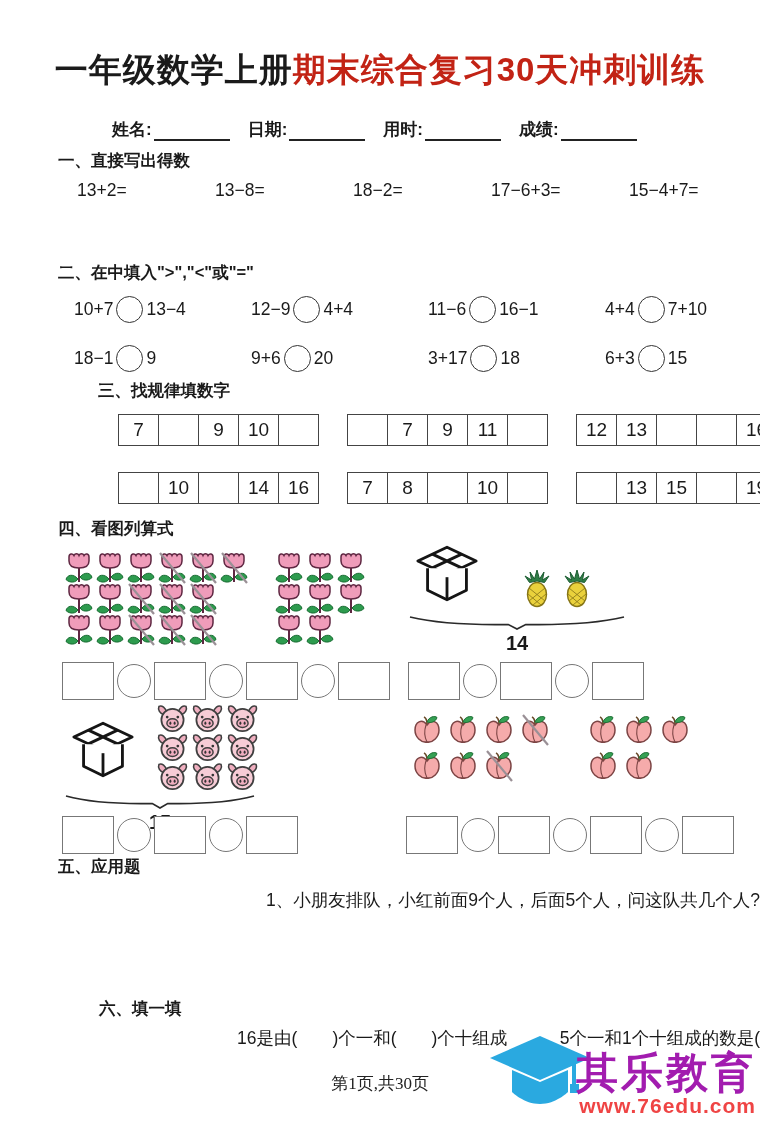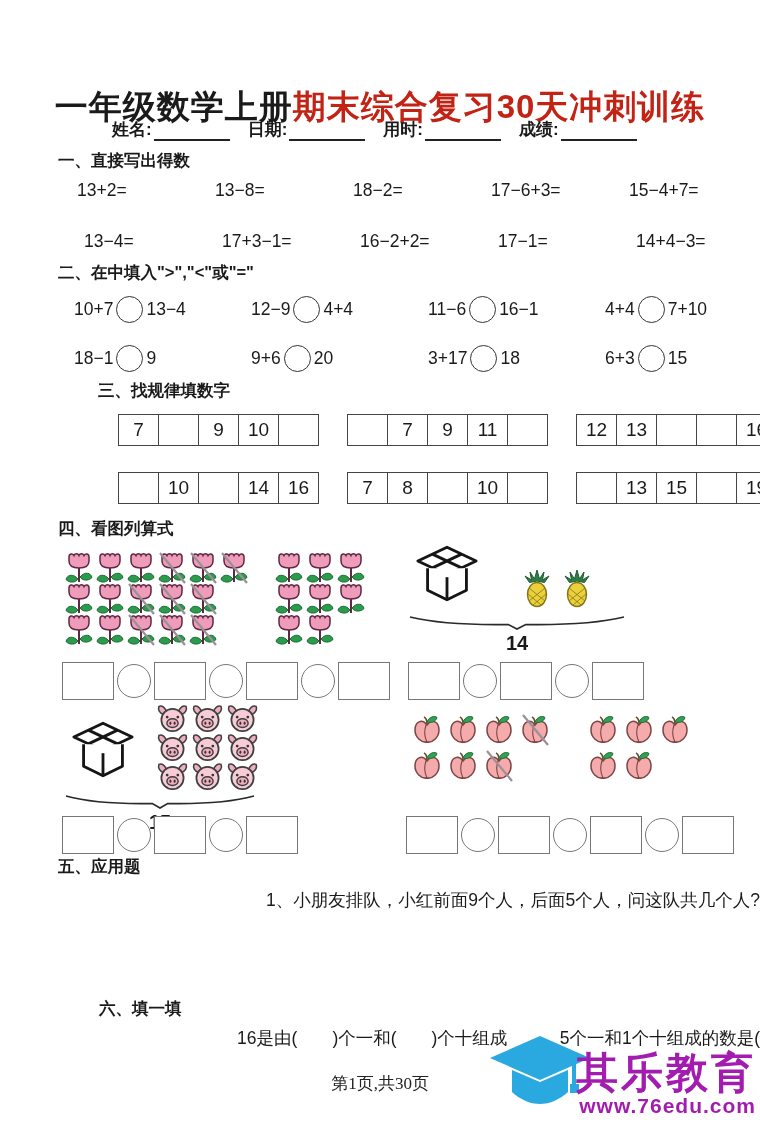--- a/index.html
+++ b/index.html
@@ -1,20 +1,20 @@
 <!DOCTYPE html>
 <html><head>
 <meta charset="utf-8">
 <style>
   html,body{margin:0;padding:0;background:#fff;}
   .page{position:relative;width:760px;height:1122px;background:#ffffff;overflow:hidden;
         font-family:"Liberation Sans","DejaVu Sans",sans-serif;color:#1a1a1a;}
   .sec{position:absolute;left:0;width:760px;}
   .title{position:absolute;top:48px;left:0;width:760px;text-align:center;
-         font-size:33px;font-weight:bold;letter-spacing:1px;white-space:nowrap;margin-top:37px;}
+         font-size:33px;font-weight:bold;letter-spacing:1px;white-space:nowrap;}
   .title .red{color:#c22315;}
   .info{position:absolute;top:118px;left:112px;font-size:17px;font-weight:bold;
         display:flex;align-items:flex-end;}
   .info .fld{margin-right:10px;display:flex;align-items:flex-end;}
   .blank{display:inline-block;width:76px;height:16px;border-bottom:2px solid #222;margin-left:2px;margin-right:8px;}
   .head{font-size:16.5px;font-weight:bold;margin-left:58px;}
   .eq-row{display:flex;margin-left:84px;font-size:17.5px;}
   .eq-row .eq{width:138px;flex:none;}
   .cmp-row{display:flex;margin-left:74px;font-size:17.5px;align-items:center;}
   .cmp-row .cmp{width:177px;flex:none;display:flex;align-items:center;}
@@ -31,21 +31,21 @@
   .ans-rect{display:inline-block;width:50px;height:36px;border:1.6px solid #777;background:#fff;}
   .ans-circle{display:inline-block;width:32px;height:32px;border:1.6px solid #777;border-radius:50%;background:#fff;}
   .bracewrap{line-height:0;}
   .bracelabel{text-align:center;font-size:20px;font-weight:bold;margin-top:1px;}
   .ptext{margin-left:86px;margin-top:10px;font-size:17.5px;text-align:right;}
   .footer{position:absolute;top:1072px;left:0;width:760px;text-align:center;
           font-family:"Liberation Serif","DejaVu Serif",serif;font-size:17px;color:#222;}
   .logo{position:absolute;right:4px;bottom:6px;display:flex;align-items:flex-end;}
   .logo-txt{text-align:right;line-height:1.02;}
   .logo-name{font-size:42px;font-weight:bold;color:#a21caf;letter-spacing:3px;white-space:nowrap;}
-  .logo-url{font-size:21px;font-weight:bold;color:#a21caf;letter-spacing:1px;}
+  .logo-url{font-size:21px;font-weight:bold;color:#ef4444;letter-spacing:1px;}
   .pigrow{display:flex;gap:2px;}
   .peachrow{display:flex;gap:6px;height:36px;}
   .groupgap{display:flex;gap:38px;}
 </style>
 </head>
 <body>
 
 <div class="page">
 
   <div class="title">
@@ -73,27 +73,20 @@
 
   <div class="sec" style="top:150px;">
     <div class="head">一、直接写出得数</div>
     <div class="eq-row" style="margin-top:8px;justify-content:center;">
         <span class="eq">13+2=</span>
         <span class="eq">13−8=</span>
         <span class="eq">18−2=</span>
         <span class="eq">17−6+3=</span>
         <span class="eq">15−4+7=</span>
       </div>
-    <div class="eq-row" style="margin-top:30px;">
-        <span class="eq">13−4=</span>
-        <span class="eq">17+3−1=</span>
-        <span class="eq">16−2+2=</span>
-        <span class="eq">17−1=</span>
-        <span class="eq">14+4−3=</span>
-      </div>
   </div>
 
   <div class="sec" style="top:262px;">
     <div class="head">二、在中填入"&gt;","&lt;"或"="</div>
     <div class="cmp-row" style="margin-top:12px;">
         <span class="cmp">10+7<span class="cmp-circle"></span>13−4</span>
         <span class="cmp">12−9<span class="cmp-circle"></span>4+4</span>
         <span class="cmp">11−6<span class="cmp-circle"></span>16−1</span>
         <span class="cmp">4+4<span class="cmp-circle"></span>7+10</span>
       </div>

